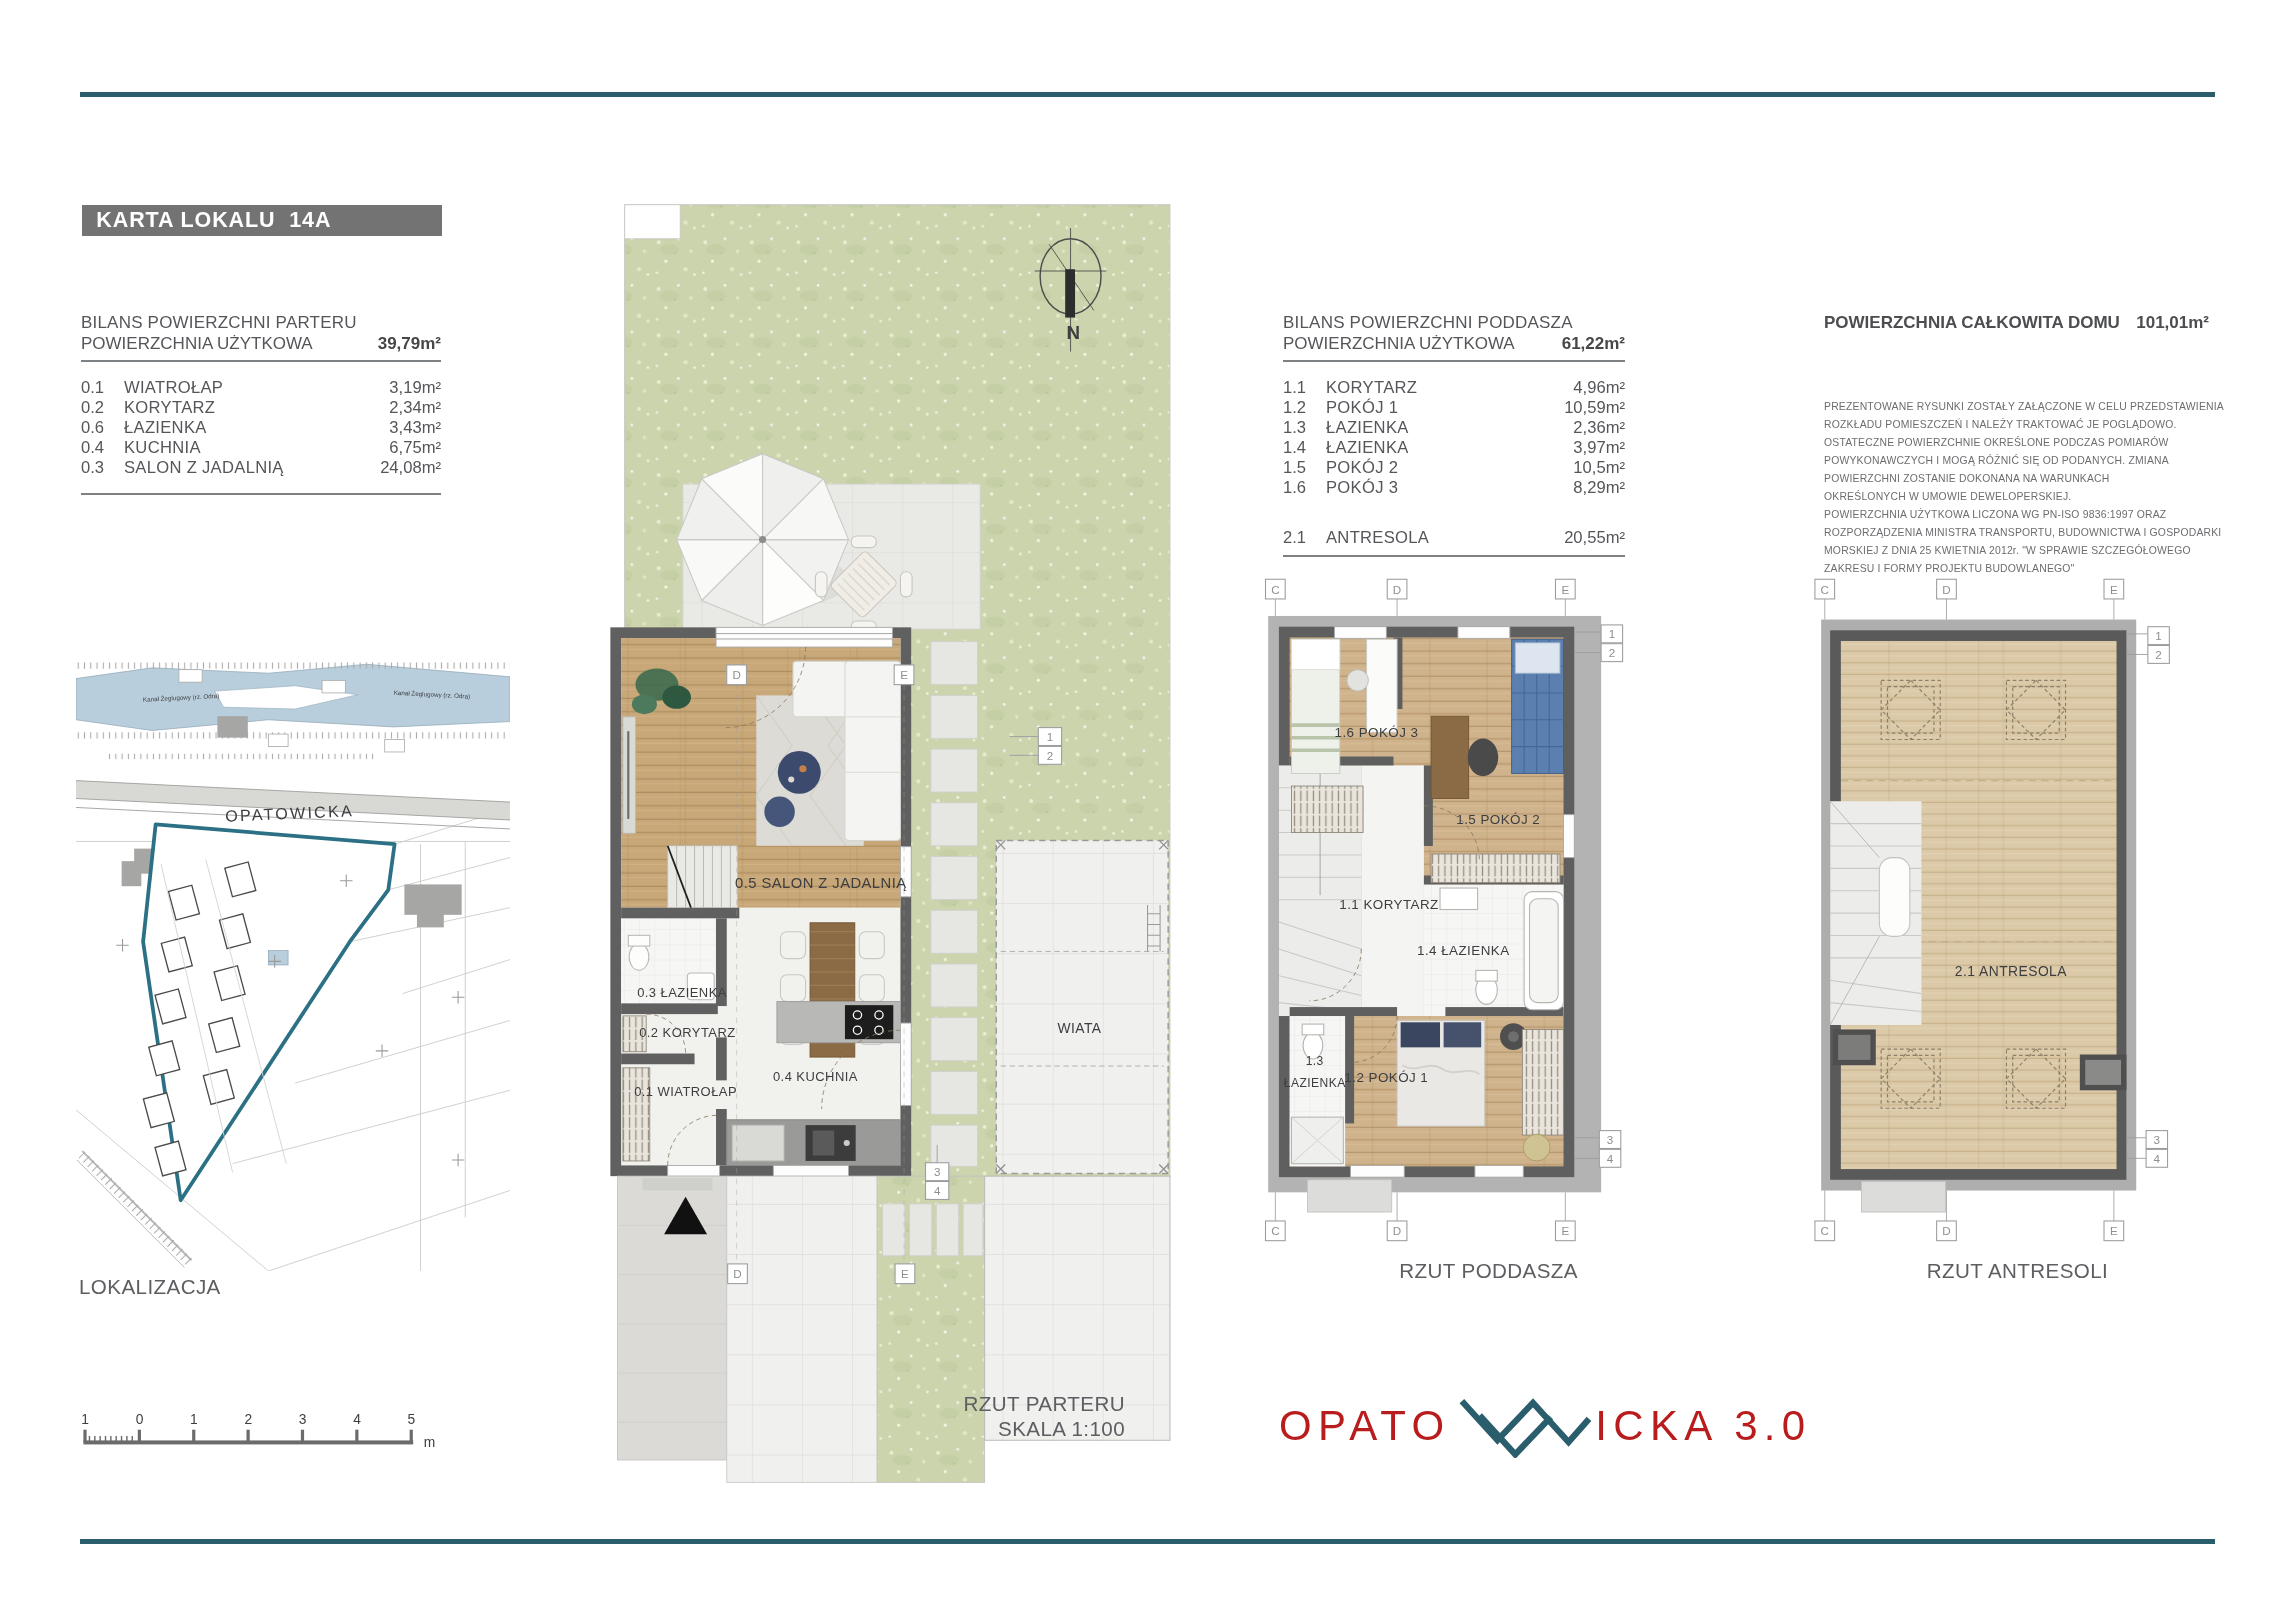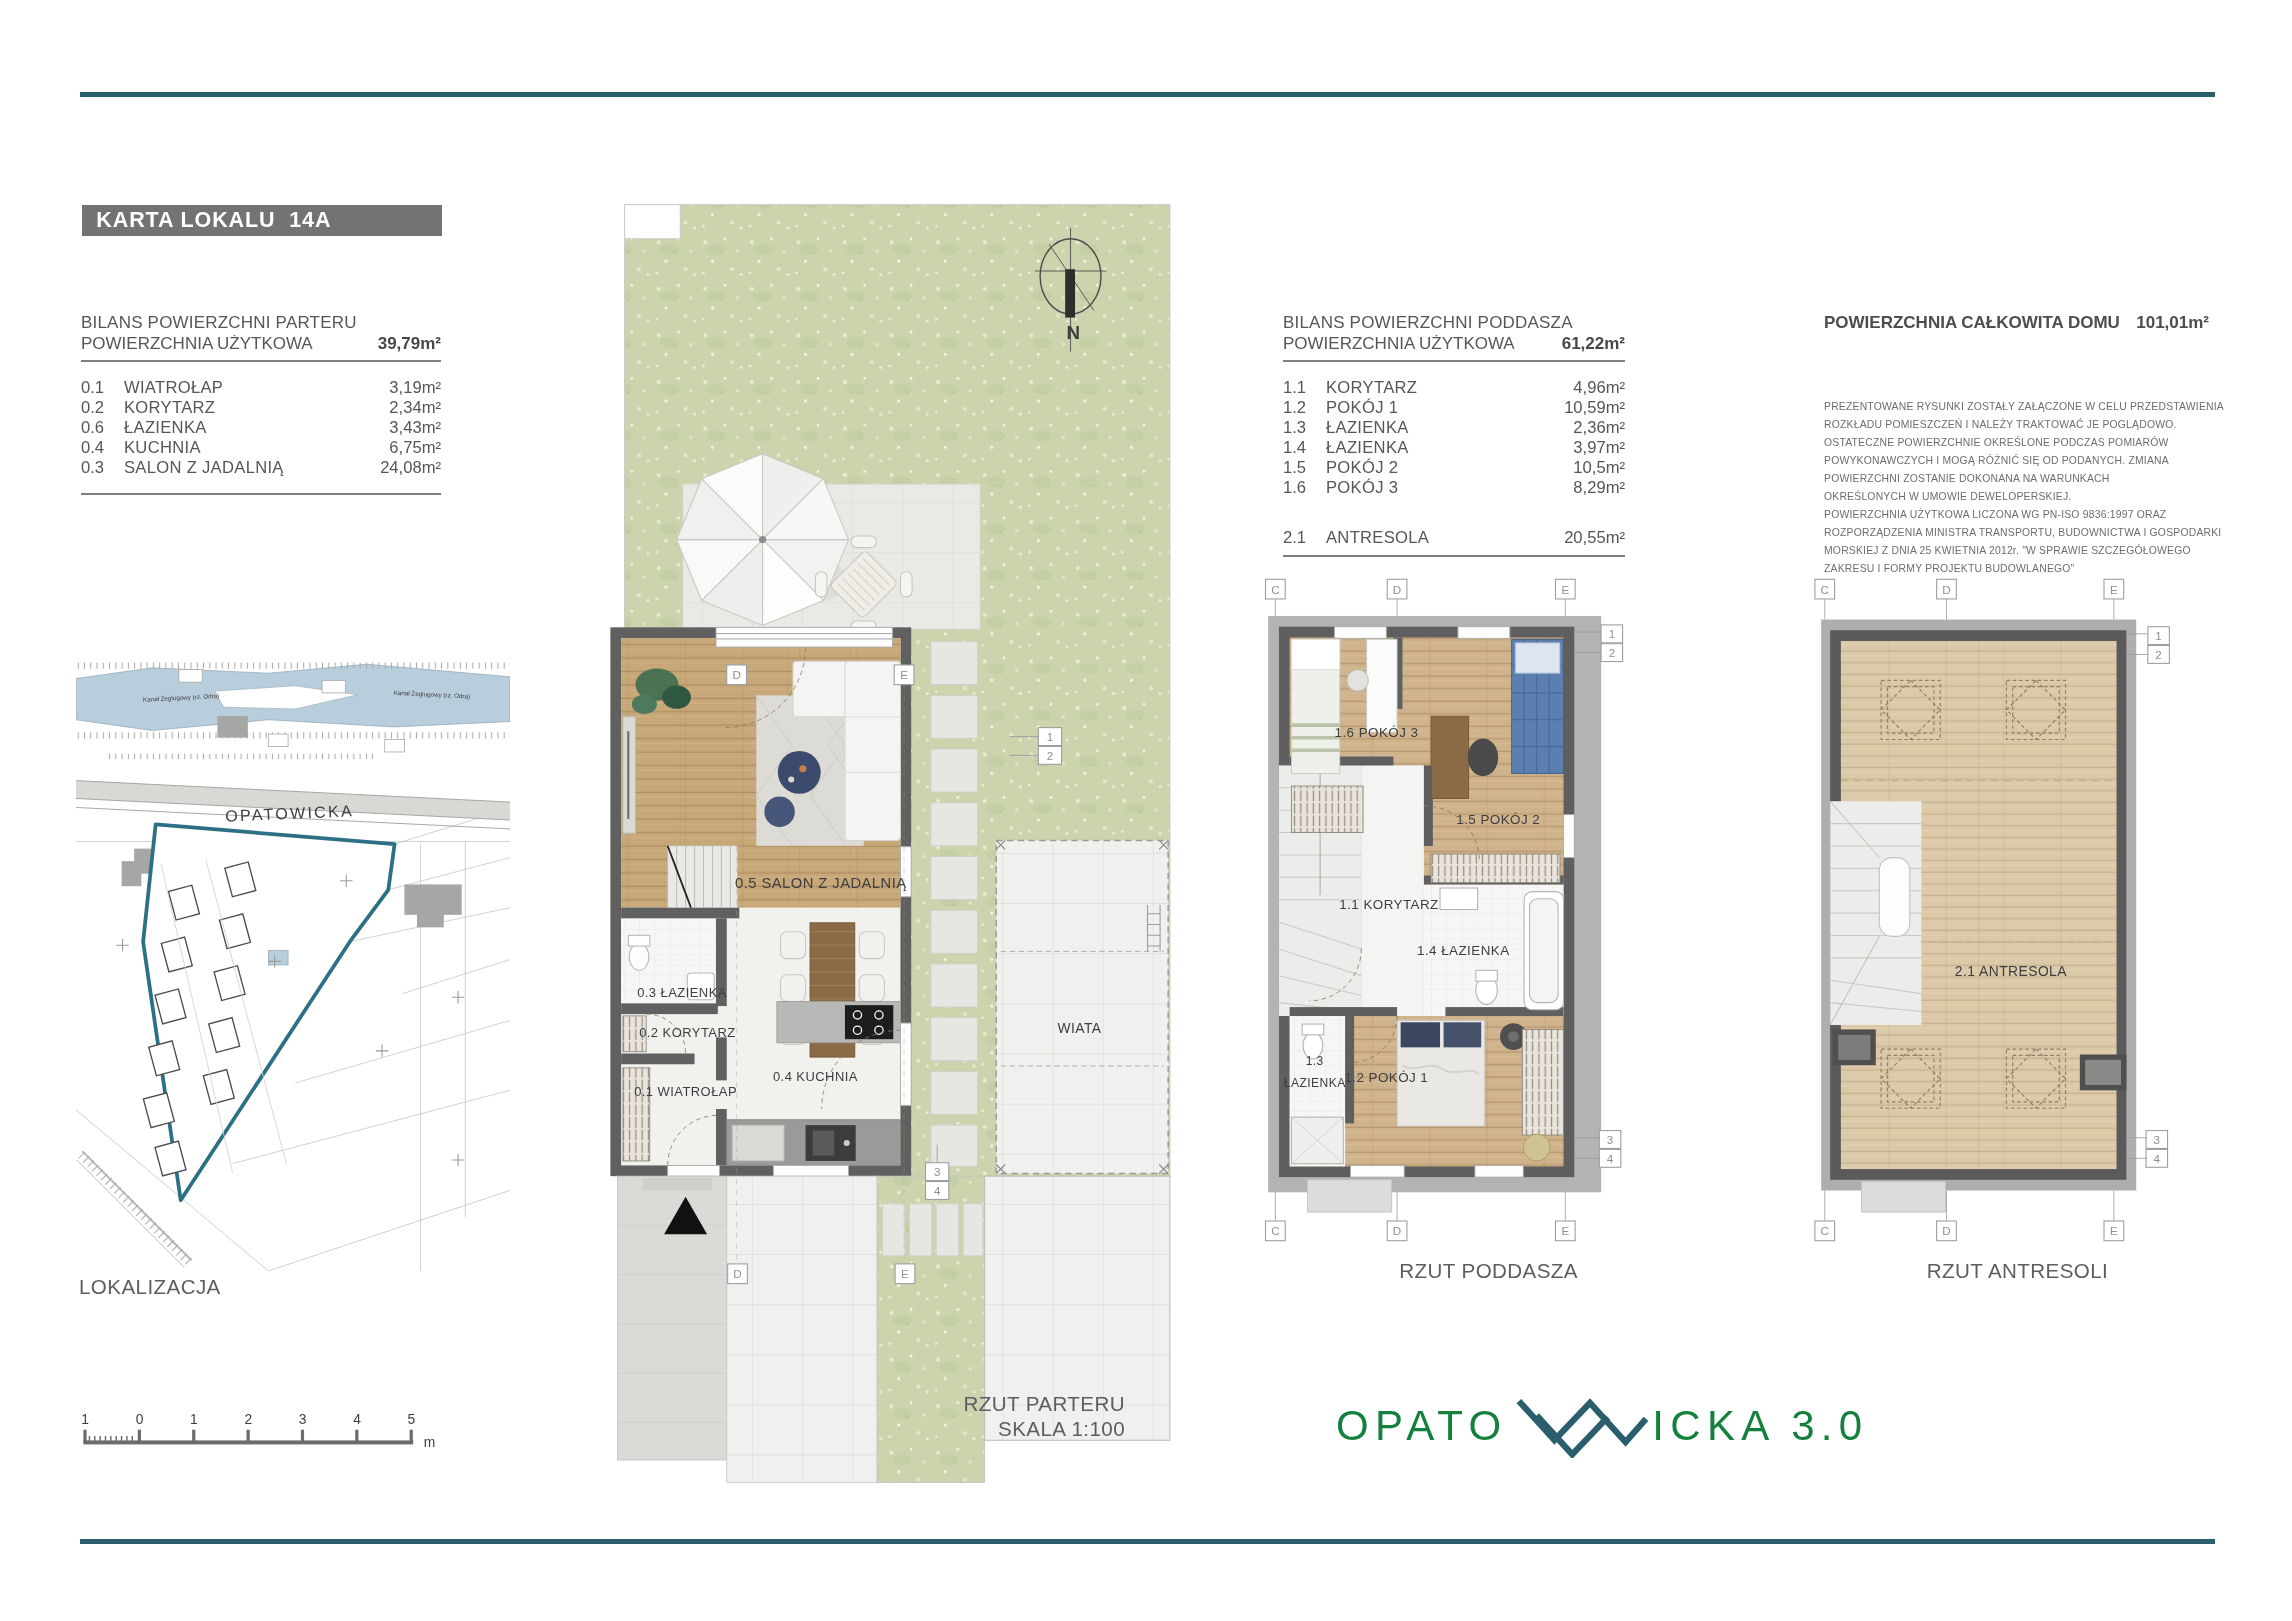--- a/index.html
+++ b/index.html
@@ -24,21 +24,21 @@
   .tval{color:#55565a;}
   
   .totalarea{position:absolute;left:1824px;top:313px;width:385px;display:flex;
              font-size:17px;font-weight:700;color:#4c4d50;}
   .totalarea .v{margin-left:auto;}
   .disclaimer{position:absolute;left:1824px;top:398px;width:428px;font-size:10.4px;
               line-height:18px;color:#6c6d70;white-space:pre-line;letter-spacing:0.2px;}
   .caption{position:absolute;font-size:20.6px;color:#5d5e61;letter-spacing:0.4px;}
   .cap-right{text-align:right;}
   
-  .logo{position:absolute;left:1336px;top:1394px;display:flex;align-items:center;color:#15803d;}
+  .logo{position:absolute;left:1279px;top:1394px;display:flex;align-items:center;color:#b91c1c;}
   .logo .lt{font-size:42px;letter-spacing:6.3px;}
   .companybox{position:absolute;left:1749px;top:1408px;width:466px;height:42px;background:#2e6274;
               display:flex;align-items:center;justify-content:flex-end;}
   .companybox span{color:#ffffff;font-size:23px;padding-right:14.3px;letter-spacing:0.4px;}
   svg{font-family:"Liberation Sans",sans-serif;}
   svg text{fill:#3d3e40;}
   .gboxtxt{fill:#8d8f92;font-size:13px;}
   .roomlbl{fill:#3d3e40;letter-spacing:.5px;}
 </style>
 </head>

